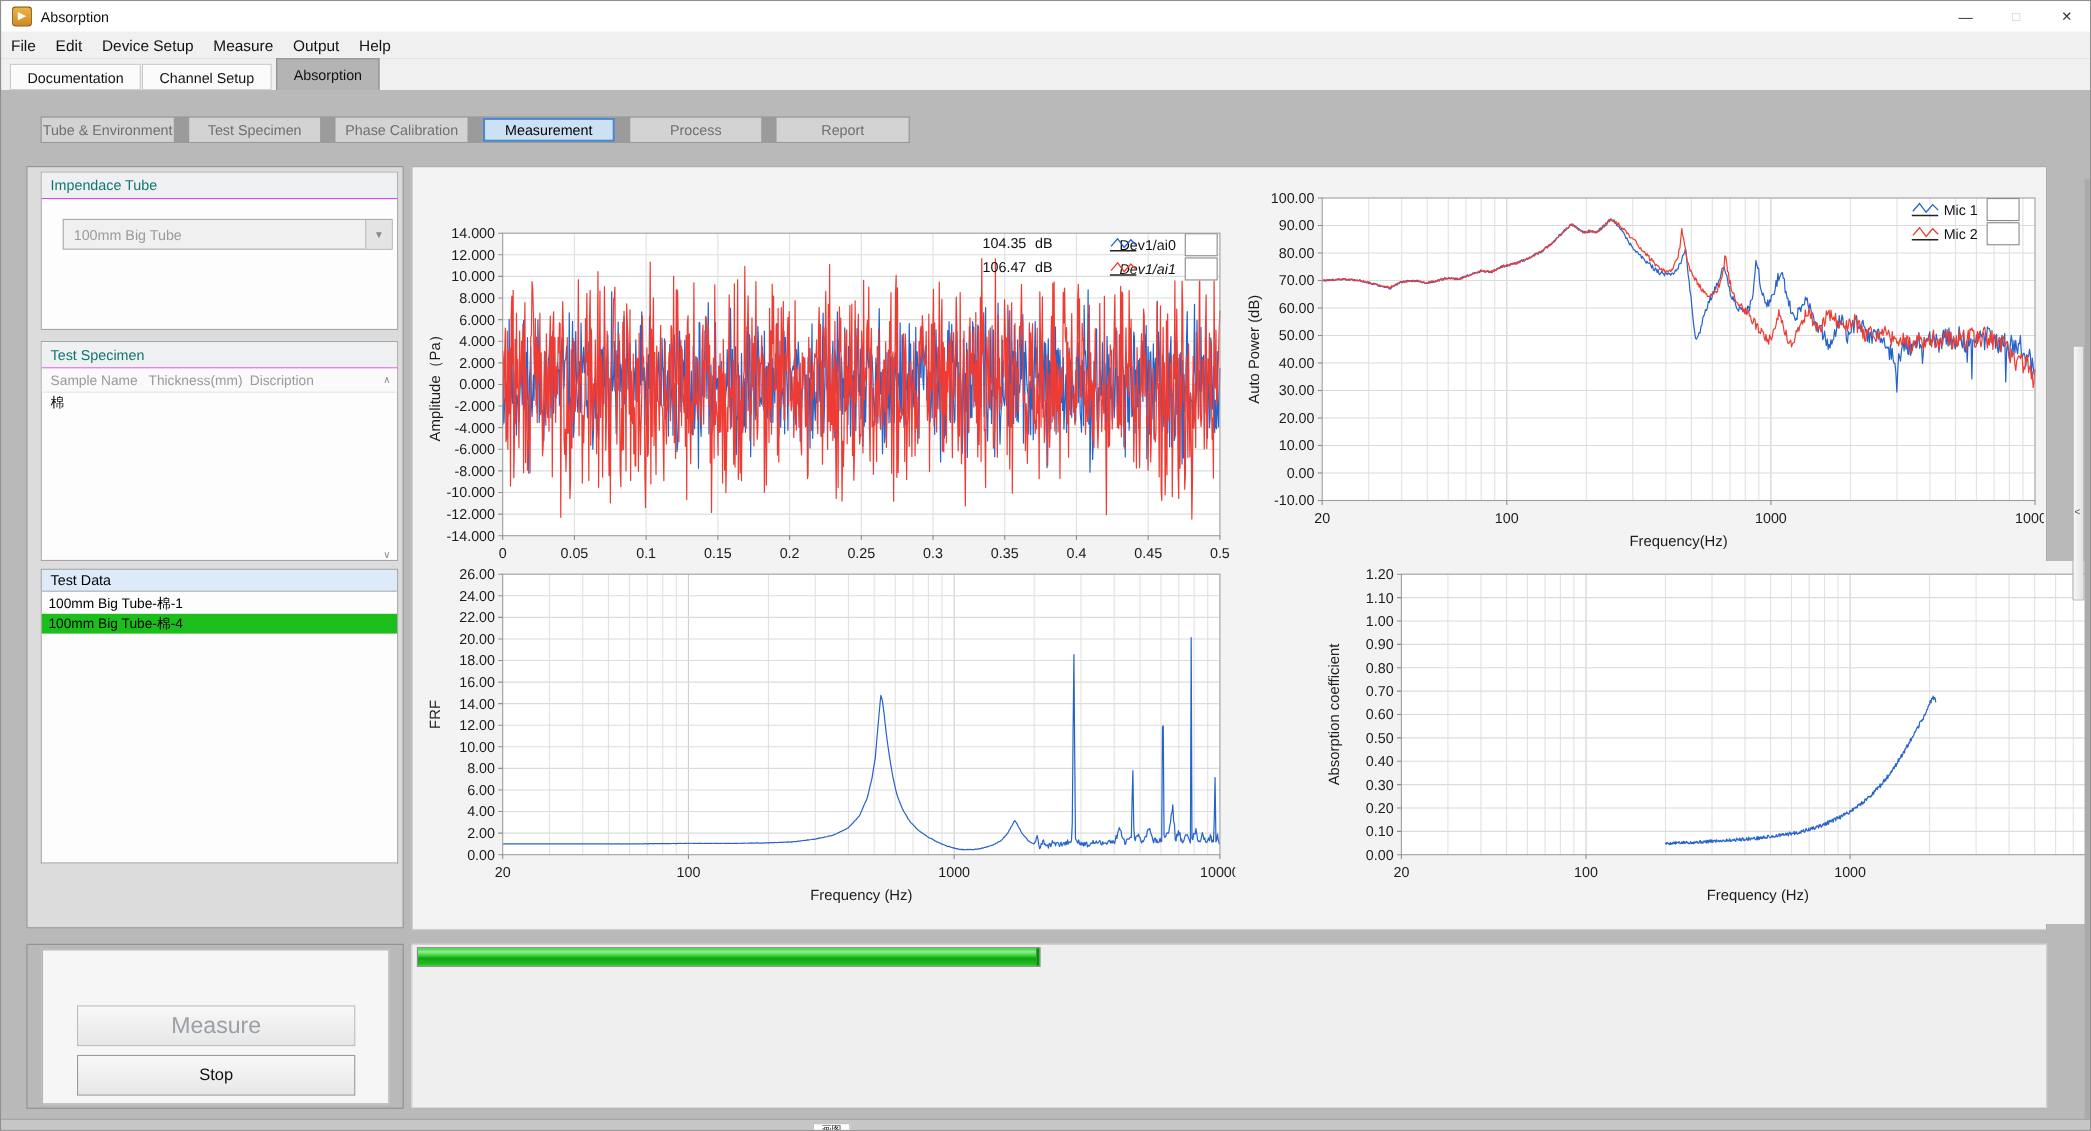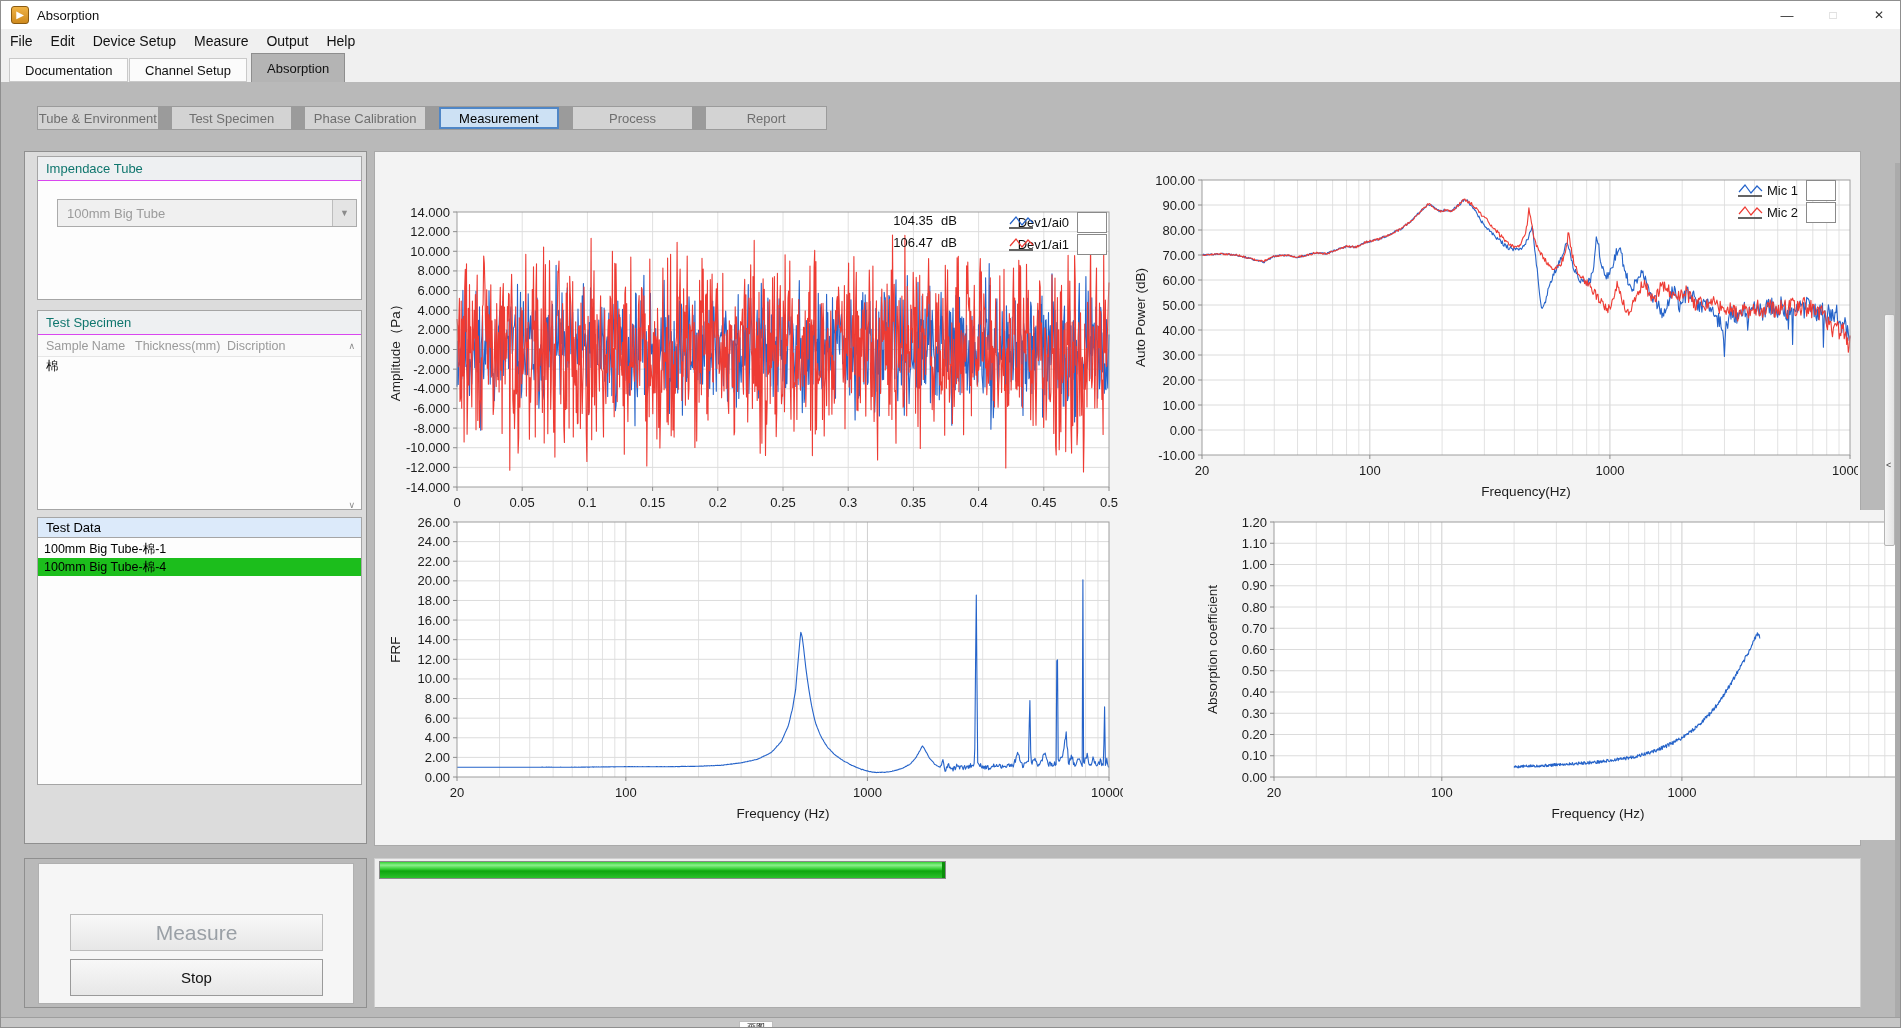--- a/index.html
+++ b/index.html
@@ -290,21 +290,21 @@
       </div>
       <div class="overlay" style="left:624px; top:12px;">
         <span class="legend-label">Dev1/ai0</span>
         <span class="legend-box">
           <svg width="28" height="19">
               <polyline points="3,12 9,5 15,13 21,6 26,11" fill="none" stroke-width="1.2" stroke="#2563c9"></polyline>
             <line x1="2" y1="16" x2="26" y2="16" stroke="#222" stroke-width="1.4"></line>
             </svg>
         </span>
       </div>
-      <div class="overlay" style="left:624px; top:34px;">
+      <div class="overlay" style="left:624px; top:34px;font-style:italic;">
         <span class="legend-label">Dev1/ai1</span>
         <span class="legend-box">
           <svg width="28" height="19">
               <polyline points="3,12 9,5 15,13 21,6 26,11" fill="none" stroke-width="1.2" stroke="#ee3b33"></polyline>
             <line x1="2" y1="16" x2="26" y2="16" stroke="#222" stroke-width="1.4"></line>
             </svg>
         </span>
       </div>
     </div>
 

